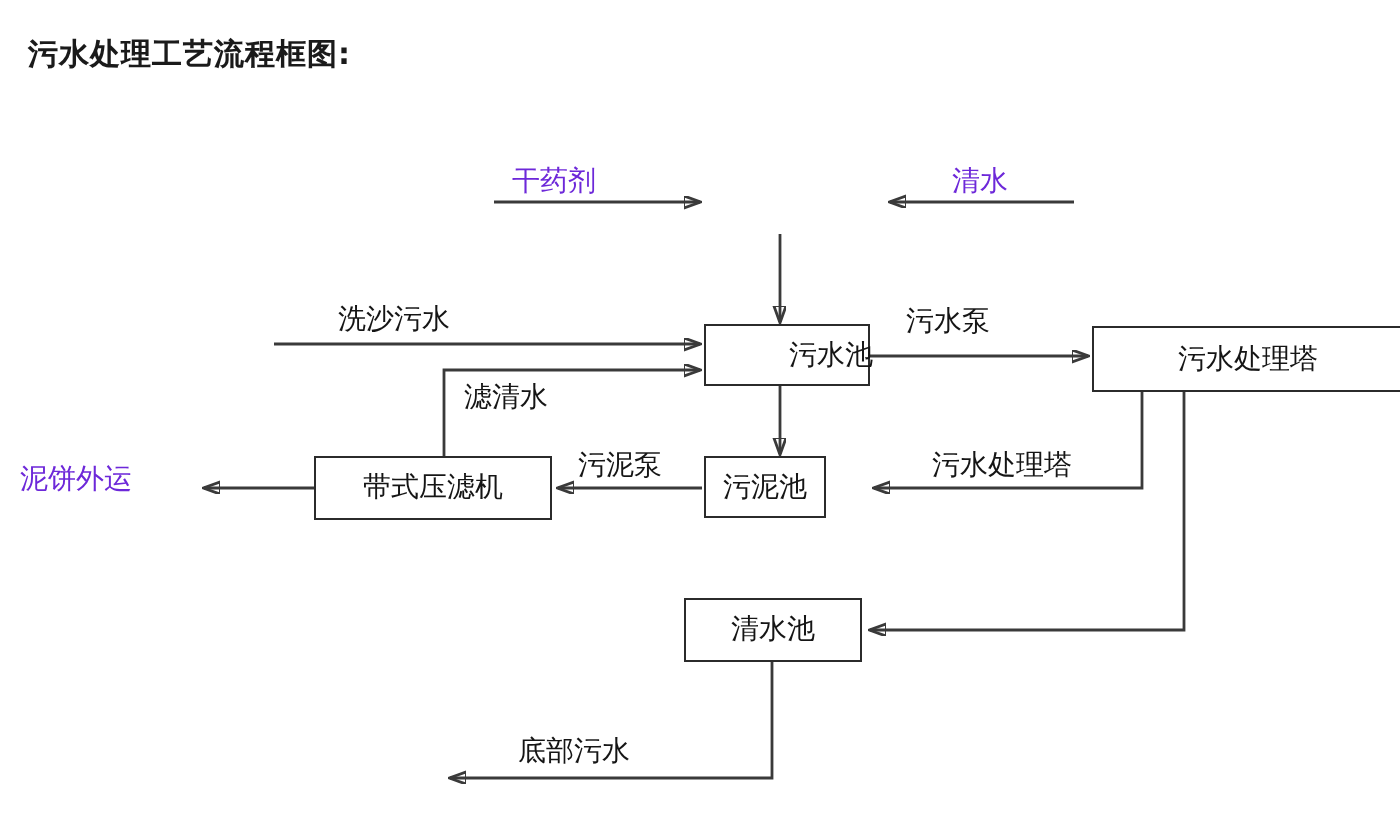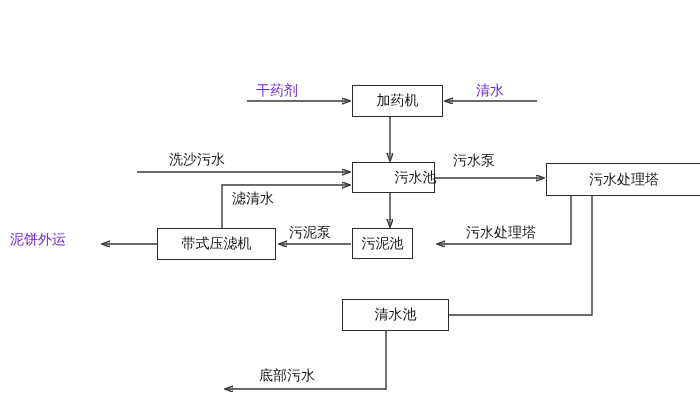--- a/index.html
+++ b/index.html
@@ -67,20 +67,21 @@
     stroke: #3a3a3a;
     stroke-width: 1.4;
     fill: none;
   }
 </style>
 </head>
 <body>
 
 <div id="canvas">
 
+  <div id="title">污水处理工艺流程框图:</div>
 
   <svg id="wires" viewBox="0 0 700 420">
     <defs>
       <marker id="ah" markerWidth="9" markerHeight="9" refX="8.2" refY="3.1" orient="auto" markerUnits="userSpaceOnUse">
         <path d="M0,0 L8.6,3.1 L0,6.2 z" fill="#3a3a3a" stroke="none"></path>
       </marker>
     </defs>
 
     <line x1="247" y1="101" x2="350" y2="101" marker-end="url(#ah)"></line>
 
@@ -100,41 +101,38 @@
 
     <path d="M592,196 L592,315 L435,315" marker-end="url(#ah)"></path>
 
     <line x1="351" y1="244" x2="279" y2="244" marker-end="url(#ah)"></line>
 
     <line x1="157" y1="244" x2="102" y2="244" marker-end="url(#ah)"></line>
 
     <path d="M386,330 L386,389 L225,389" marker-end="url(#ah)"></path>
   </svg>
 
-  <div class="node" style="left:352px; top:85px; width:91px; height:32px;">
-    <span>加药机</span>
-  </div>
 
   <div class="node" style="left:352px; top:162px; width:83px; height:31px;padding-left:44px;">
     <span>污水池</span>
   </div>
 
   <div class="node" style="left:546px; top:163px; width:156px; height:33px;">
     <span>污水处理塔</span>
   </div>
 
   <div class="node" style="left:157px; top:228px; width:119px; height:32px;text-align:right;">
     <span>带式压滤机</span>
   </div>
 
   <div class="node" style="left:352px; top:228px; width:61px; height:31px;">
     <span>污泥池</span>
   </div>
 
-  <div class="node" style="left:342px; top:299px; width:107px; height:32px;">
+  <div class="node" style="left:342px; top:299px; width:89px; height:32px;">
     <span>清水池</span>
   </div>
 
   <div class="term-label" style="left:256px; top:82px;">干药剂</div>
 
   <div class="term-label" style="left:476px; top:82px;">清水</div>
 
   <div class="edge-label" style="left:169px; top:151px;text-align:center;">洗沙污水</div>
 
   <div class="edge-label" style="left:232px; top:190px;">滤清水</div>

